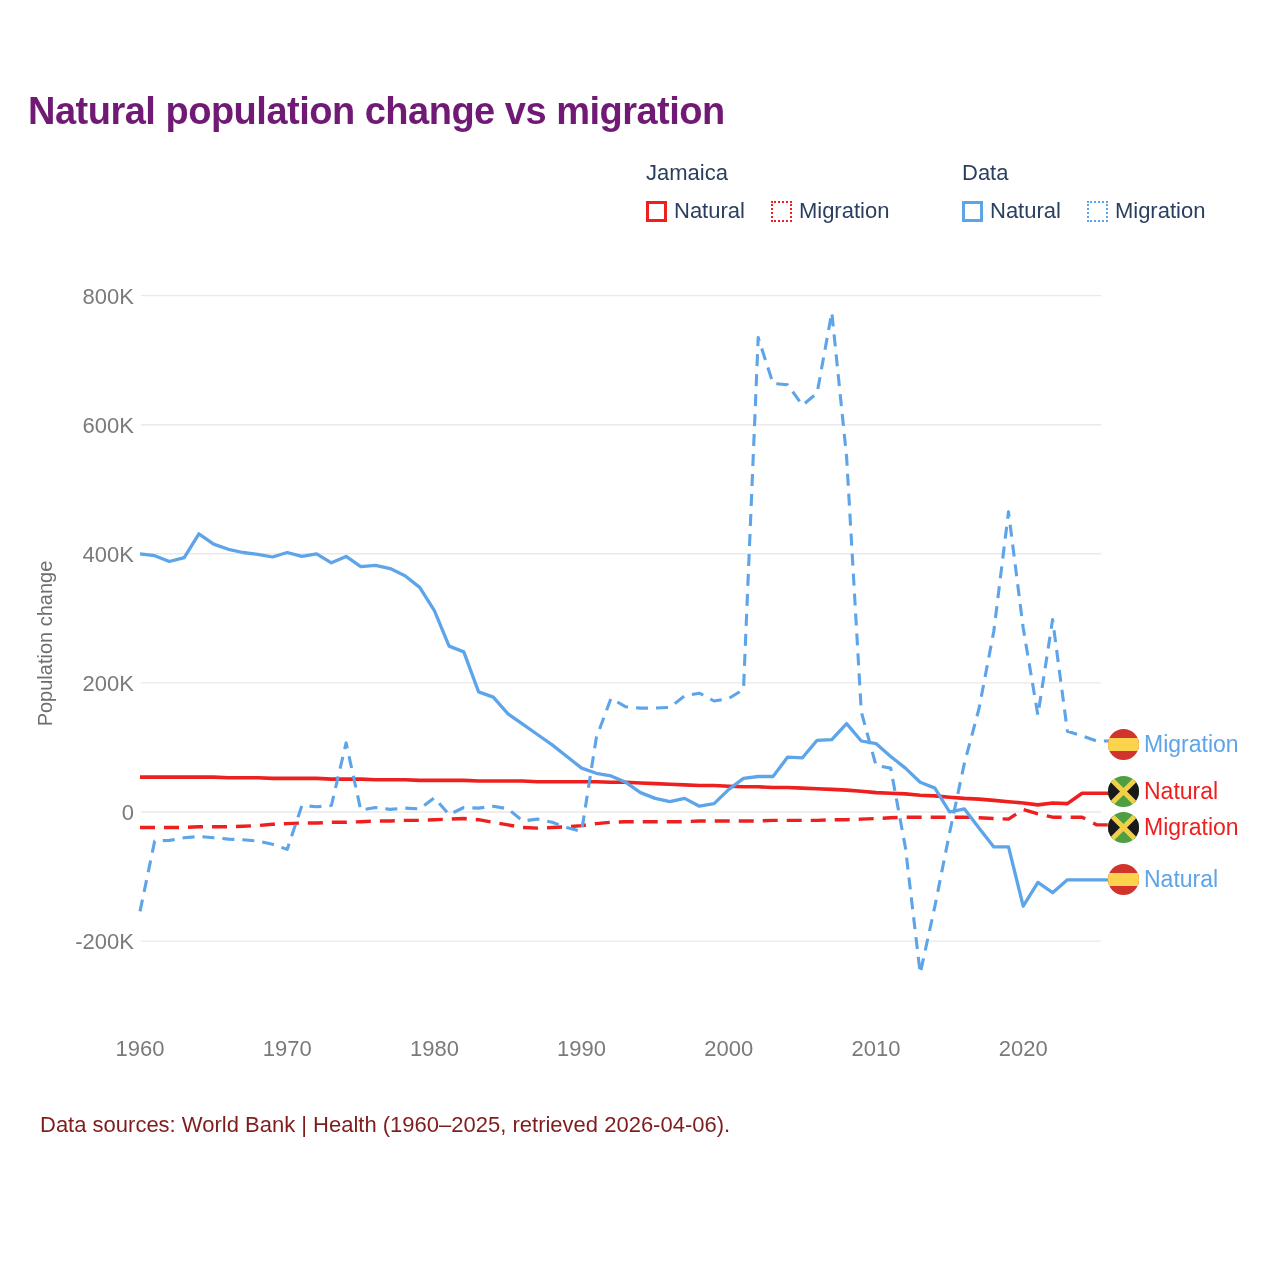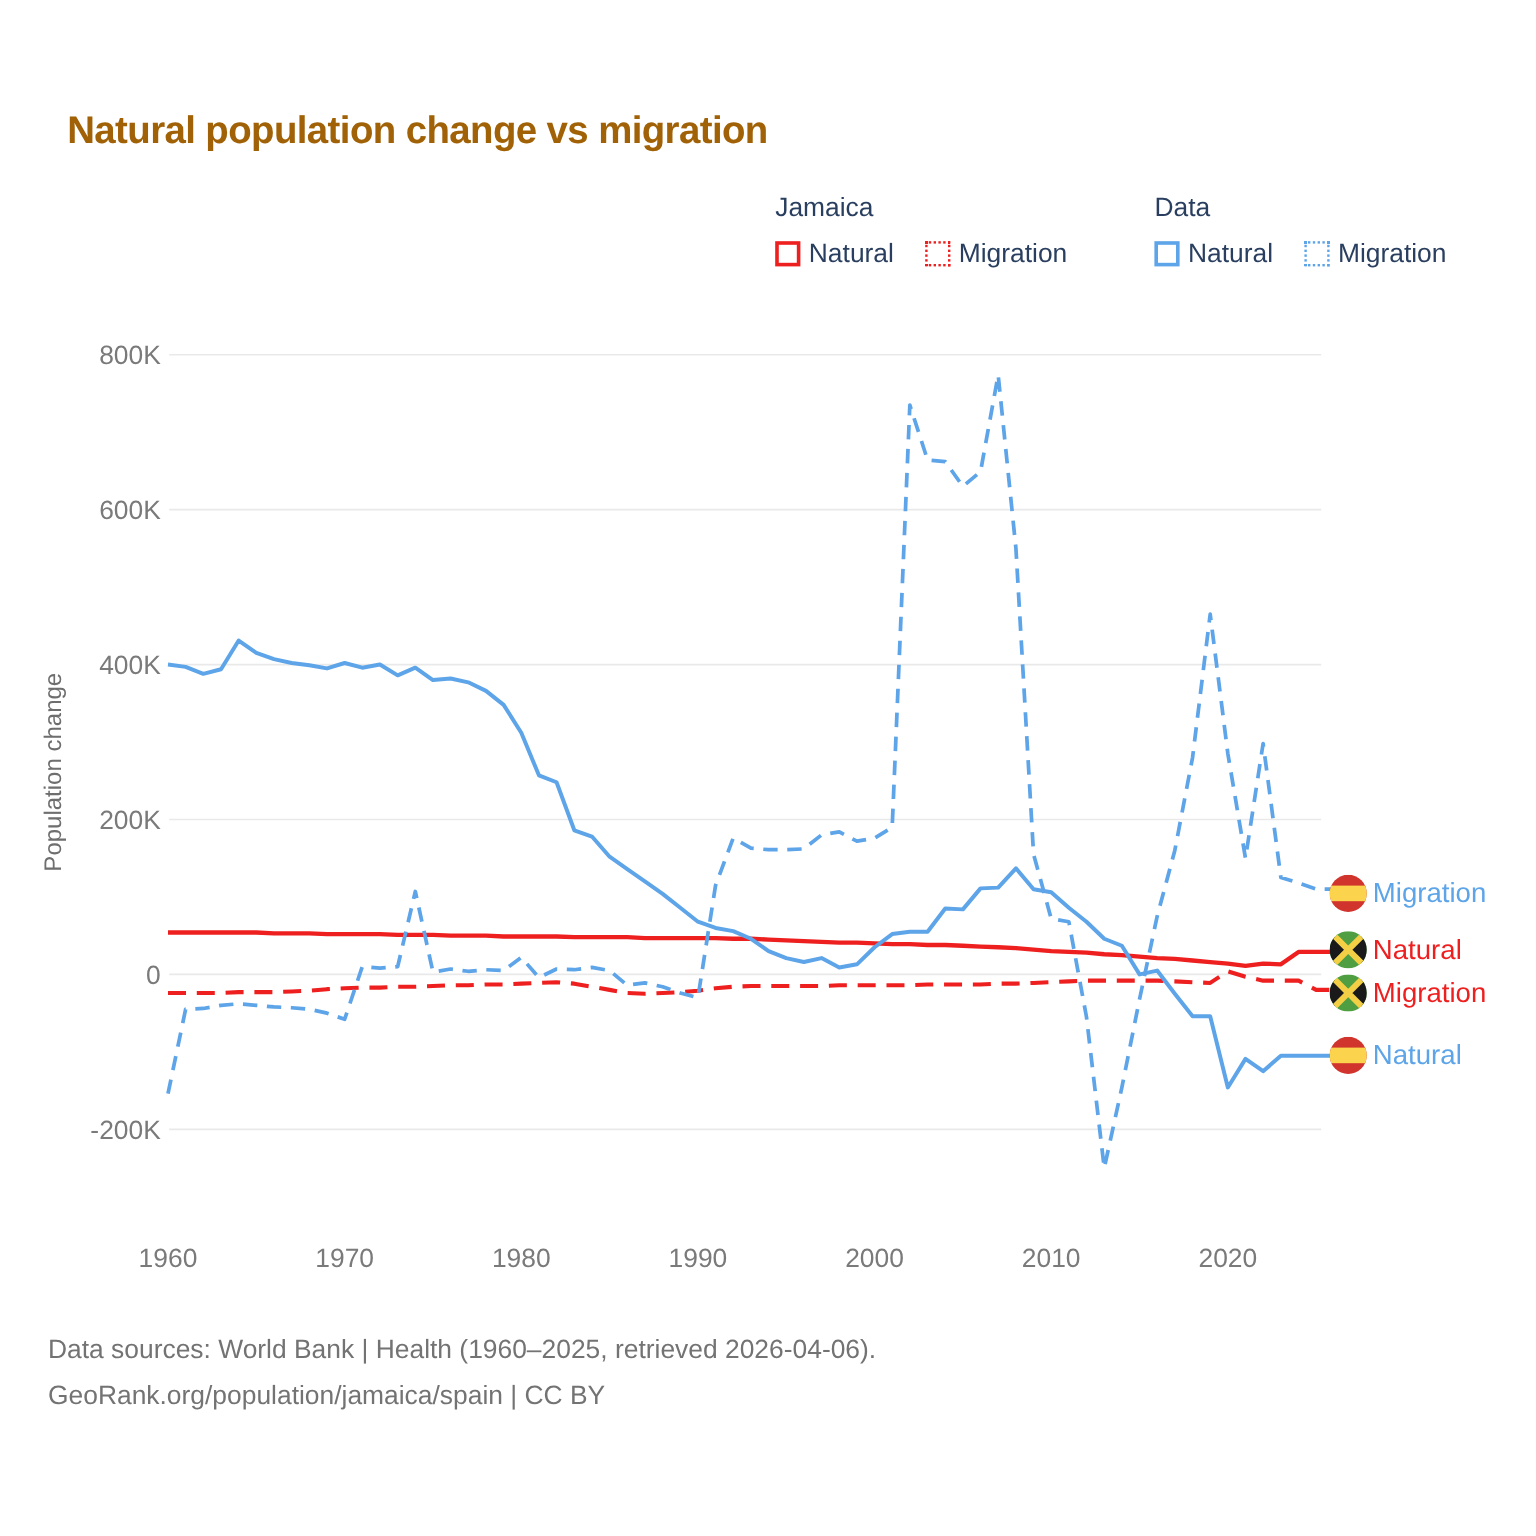--- a/index.html
+++ b/index.html
@@ -1,22 +1,22 @@
 <!DOCTYPE html>
 <html><head>
 <meta charset="utf-8">
 <style>
   html,body{margin:0;padding:0;}
   body{
     width:1280px;height:1280px;position:relative;background:#ffffff;
     font-family:"Liberation Sans",sans-serif;overflow:hidden;
   }
   .title{
-    position:absolute;left:28px;top:90px;font-size:32px;font-weight:700;
-    color:#a16207;letter-spacing:-0.5px;margin-left:28px;
+    position:absolute;left:28px;top:90px;font-size:38px;font-weight:700;
+    color:#701a75;letter-spacing:-0.5px;
   }
   .legend-group{position:absolute;top:160px;}
   .legend-group-name{font-size:22px;color:#2a3f5f;margin-bottom:12px;}
   .legend-row{display:flex;align-items:center;}
   .swatch{
     display:inline-block;width:21px;height:21px;box-sizing:border-box;
     background:#fff;margin-right:7px;
   }
   .swatch.solid{border:3px solid #000;}
   .swatch.dotted{border:2px dotted #000;}
@@ -25,21 +25,21 @@
     position:absolute;left:-75px;top:632px;width:240px;text-align:center;
     font-size:20px;color:#6e6e6e;transform:rotate(-90deg);
   }
   svg#plot-svg{position:absolute;left:0;top:0;}
   svg text.tick{font-family:"Liberation Sans",sans-serif;font-size:22px;fill:#7a7a7a;}
   .series-tag{position:absolute;display:flex;align-items:center;gap:5px;}
   .series-tag .tag-label{font-size:23px;}
   .tag-label.blue{color:#5da4e8;}
   .tag-label.red{color:#ee1f1f;}
   .flag{width:31px;height:31px;flex:0 0 31px;}
-  .source{position:absolute;left:40px;top:1106px;font-size:22px;color:#737373;line-height:38px;}
+  .source{position:absolute;left:40px;top:1106px;font-size:22px;color:#7f1d1d;line-height:38px;}
 </style>
 </head>
 <body>
 
 <div class="title">Natural population change vs migration</div>
 
 <div class="legend">
   <div class="legend-group" style="left:646px">
     <div class="legend-group-name">Jamaica</div>
     <div class="legend-row">
@@ -147,14 +147,13 @@
     <g clip-path="url(#cpS2)">
       <rect width="31" height="31" fill="#d0342c"></rect>
       <rect y="9" width="31" height="13" fill="#fbd34d"></rect>
     </g>
   </svg>
   <span class="tag-label blue">Natural</span>
 </div>
 
 <div class="source">
   <div>Data sources: World Bank | Health (1960–2025, retrieved 2026-04-06).</div>
-  <div>GeoRank.org/population/jamaica/spain | CC BY</div>
 </div>
 
 </body></html>

